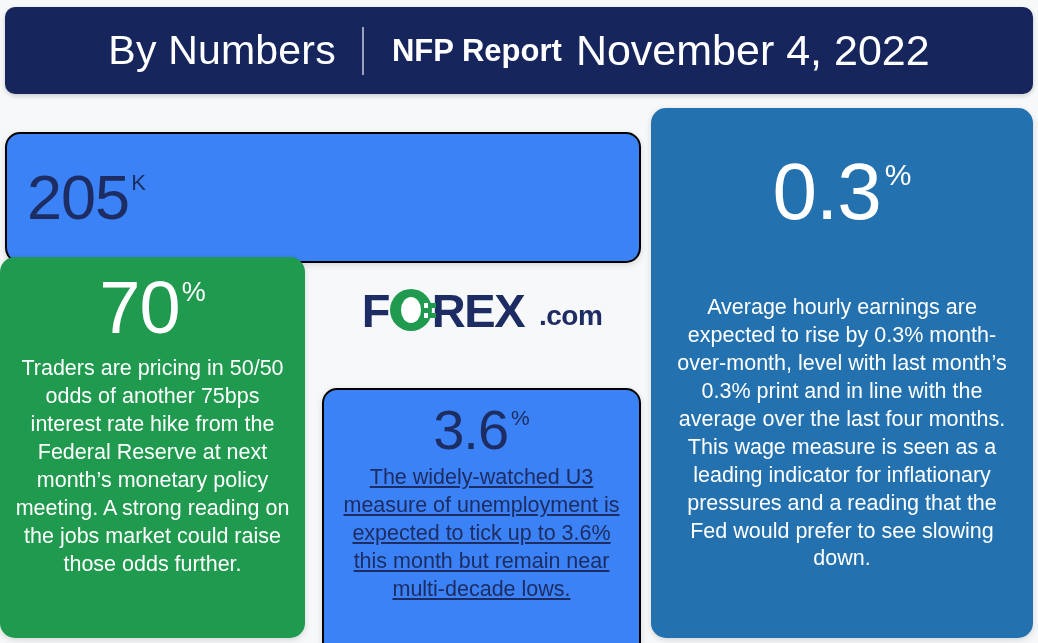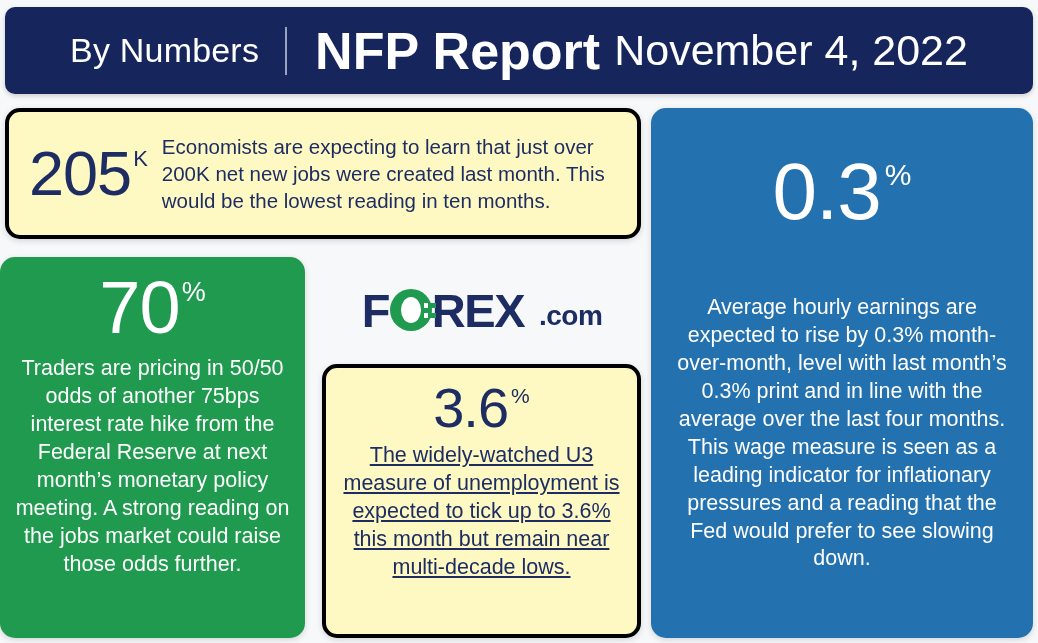--- a/index.html
+++ b/index.html
@@ -37,53 +37,54 @@
     justify-content: center;
     box-shadow: 0 2px 5px rgba(0,0,0,0.18);
   }
   .header-inner {
     display: flex;
     align-items: center;
     white-space: nowrap;
   }
   .hdr-by-numbers {
     color: #ffffff;
-    font-size: 34px;
+    font-size: 41px;
     font-weight: 400;
     letter-spacing: 0.2px;
   }
   .hdr-divider {
     width: 2px;
     height: 48px;
     background: #9aa2c0;
     margin: 0 28px 0 26px;
     flex: 0 0 auto;
   }
   .hdr-nfp {
     color: #ffffff;
-    font-size: 52px;
+    font-size: 31px;
     font-weight: 700;
     letter-spacing: 0px;
   }
   .hdr-date {
     color: #ffffff;
     font-size: 43px;
     font-weight: 400;
     margin-left: 14px;
   }
 
   
   .card {
     position: absolute;
     border-radius: 15px;
     box-shadow: 0 2px 6px rgba(0,0,0,0.14);
   }
   .card-white {
-    background: #fef9c3;
-    border: 4px solid #000000;
+    background: #3b82f6;
+    border: 2px solid #000000;
+    margin-top: 24px;
   }
   .card-green { background: #1f9a4e; }
   .card-blue  { background: #2371ae; }
 
   
   .card-205 {
     left: 5px;
     top: 108px;
     width: 636px;
     height: 131px;
@@ -314,21 +315,20 @@
       <span class="hdr-nfp">NFP Report</span>
       <span class="hdr-date">November 4, 2022</span>
     </div>
   </div>
 
   <div class="card card-white card-205">
     <div class="stat-205">
       <span class="num">205</span>
       <span class="suffix">K</span>
     </div>
-    <div class="body-205">Economists are expecting to learn that just over 200K net new jobs were created last month. This would be the lowest reading in ten months.</div>
   </div>
 
   <div class="card card-green card-70">
     <div class="stat-70">
       <span class="num">70</span>
       <span class="suffix">%</span>
     </div>
     <div class="body-70">Traders are pricing in 50/50 odds of another 75bps interest rate hike from the Federal Reserve at next month’s monetary policy meeting. A strong reading on the jobs market could raise those odds further.</div>
   </div>
 

